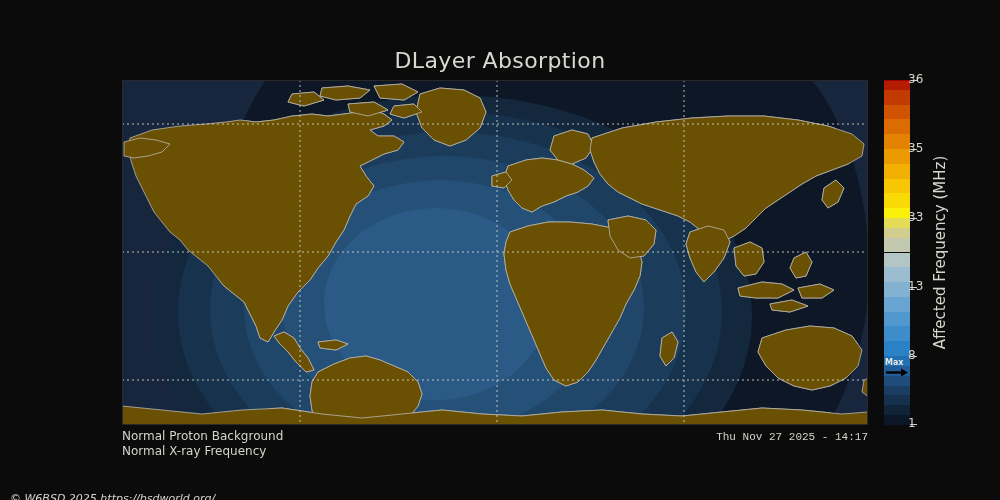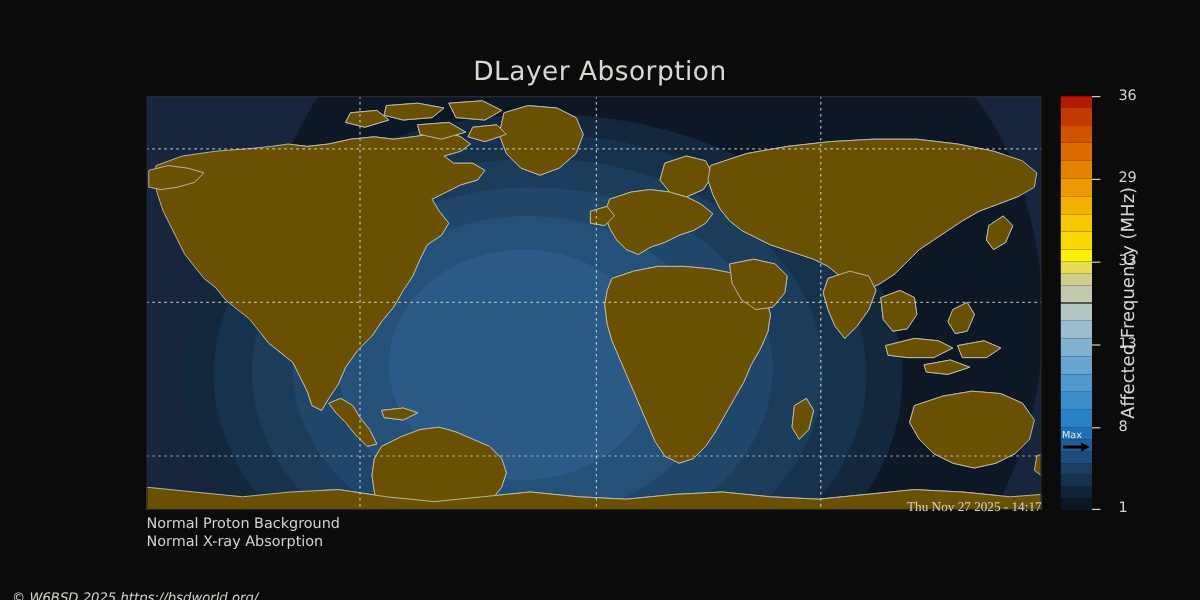--- a/index.html
+++ b/index.html
@@ -92,21 +92,21 @@
   }
   .cbar-tick {
     position: absolute;
     left: 26px;
     width: 7px;
     height: 1px;
     background: #cfcfc6;
   }
   .cbar-ticklabel {
     position: absolute;
-    left: 48px;
+    left: 24px;
     font-size: 12px;
     color: #d5d5cc;
     transform: translateY(-8px);
     white-space: nowrap;
     font-family: "DejaVu Sans", sans-serif;
   }
   .cbar-axislabel {
     position: absolute;
     left: 929px;
     top: 80px;
@@ -129,26 +129,26 @@
     font-size: 12px;
     color: #d4d4cc;
     line-height: 15px;
     font-family: "DejaVu Sans", sans-serif;
   }
   .notes div { white-space: nowrap; }
 
   .timestamp {
     position: absolute;
     left: 0;
-    top: 417px;
+    top: 431px;
     width: 868px;
     text-align: right;
     font-size: 11px;
     color: #d4d4cc;
-    font-family: Liberation Serif, serif;
+    font-family: Liberation Mono, monospace;
   }
 
   .footer {
     position: absolute;
     left: 10px;
     top: 492px;
     font-size: 11px;
     font-style: italic;
     color: #d6d6ce;
     font-family: "DejaVu Sans", sans-serif;
@@ -324,44 +324,44 @@
         <div class="cbar-band" style="top: 98.5714px; height: 14.7857px; background: rgb(247, 199, 3);"></div>
         <div class="cbar-band" style="top: 83.7857px; height: 14.7857px; background: rgb(242, 176, 2);"></div>
         <div class="cbar-band" style="top: 69px; height: 14.7857px; background: rgb(236, 154, 1);"></div>
         <div class="cbar-band" style="top: 54.2143px; height: 14.7857px; background: rgb(228, 130, 1);"></div>
         <div class="cbar-band" style="top: 39.4286px; height: 14.7857px; background: rgb(219, 108, 1);"></div>
         <div class="cbar-band" style="top: 24.6429px; height: 14.7857px; background: rgb(208, 83, 1);"></div>
         <div class="cbar-band" style="top: 9.85714px; height: 14.7857px; background: rgb(195, 58, 1);"></div>
         <div class="cbar-band" style="top: 0px; height: 9.85714px; background: rgb(179, 28, 1);"></div>
         <div class="cbar-band" style="top: 0px; height: 1px; background: rgb(160, 0, 0);"></div>
       </div>
-    <div class="cbar-maxlabel" style="top: 278px;">Max</div>
+    <div class="cbar-maxlabel" style="top: 278px; font-weight: bold;">Max</div>
     <svg class="cbar-maxarrow" viewBox="0 0 24 9" style="top: 288px;">
       <line x1="1" y1="4.5" x2="17" y2="4.5" stroke="#000000" stroke-width="2.4"></line>
       <polygon points="16,0.5 23,4.5 16,8.5" fill="#000000"></polygon>
     </svg>
     <div id="cbar-ticks">
         <div class="cbar-tick" style="top: 344px;"></div>
         <div class="cbar-ticklabel" style="top: 344px;">1</div>
         <div class="cbar-tick" style="top: 276px;"></div>
         <div class="cbar-ticklabel" style="top: 276px;">8</div>
         <div class="cbar-tick" style="top: 207px;"></div>
         <div class="cbar-ticklabel" style="top: 207px;">13</div>
         <div class="cbar-tick" style="top: 138px;"></div>
         <div class="cbar-ticklabel" style="top: 138px;">33</div>
         <div class="cbar-tick" style="top: 69px;"></div>
-        <div class="cbar-ticklabel" style="top: 69px;">29</div>
+        <div class="cbar-ticklabel" style="top: 69px;">35</div>
         <div class="cbar-tick" style="top: 0px;"></div>
         <div class="cbar-ticklabel" style="top: 0px;">36</div>
       </div>
   </div>
   <div class="cbar-axislabel">Affected Frequency (MHz)</div>
 
   <div class="notes">
     <div>Normal Proton Background</div>
-    <div>Normal X-ray Absorption</div>
+    <div>Normal X-ray Frequency</div>
   </div>
 
   <div class="timestamp">Thu Nov 27 2025 - 14:17</div>
 
   <div class="footer">© W6BSD 2025 https://bsdworld.org/</div>
 
 </div>
 
 </body></html>

